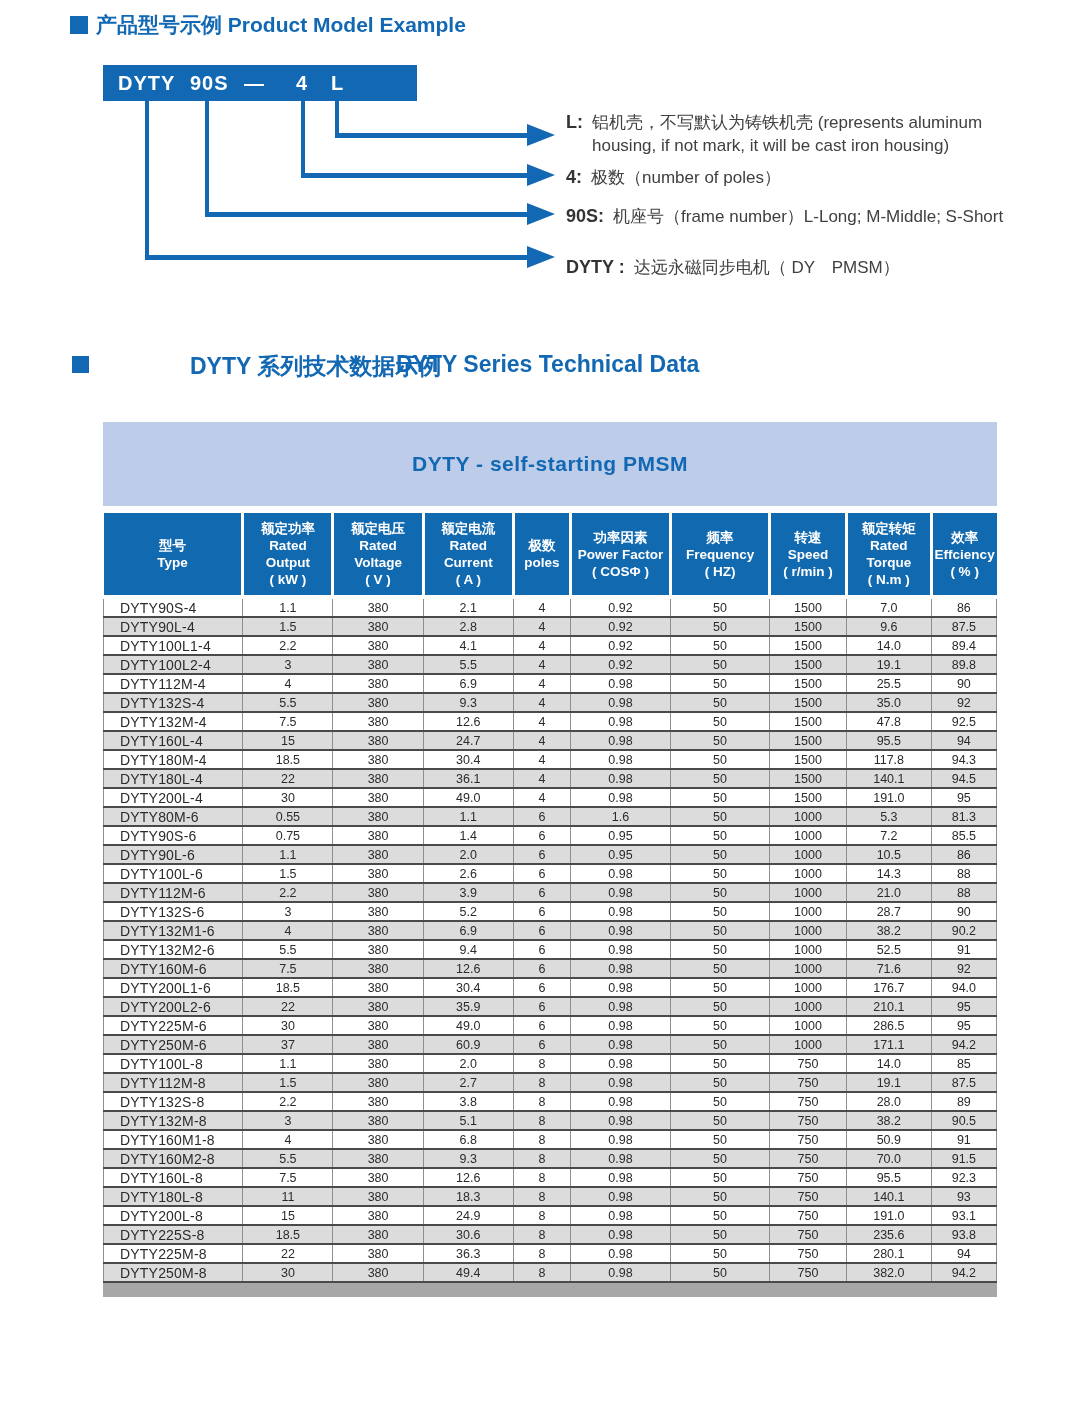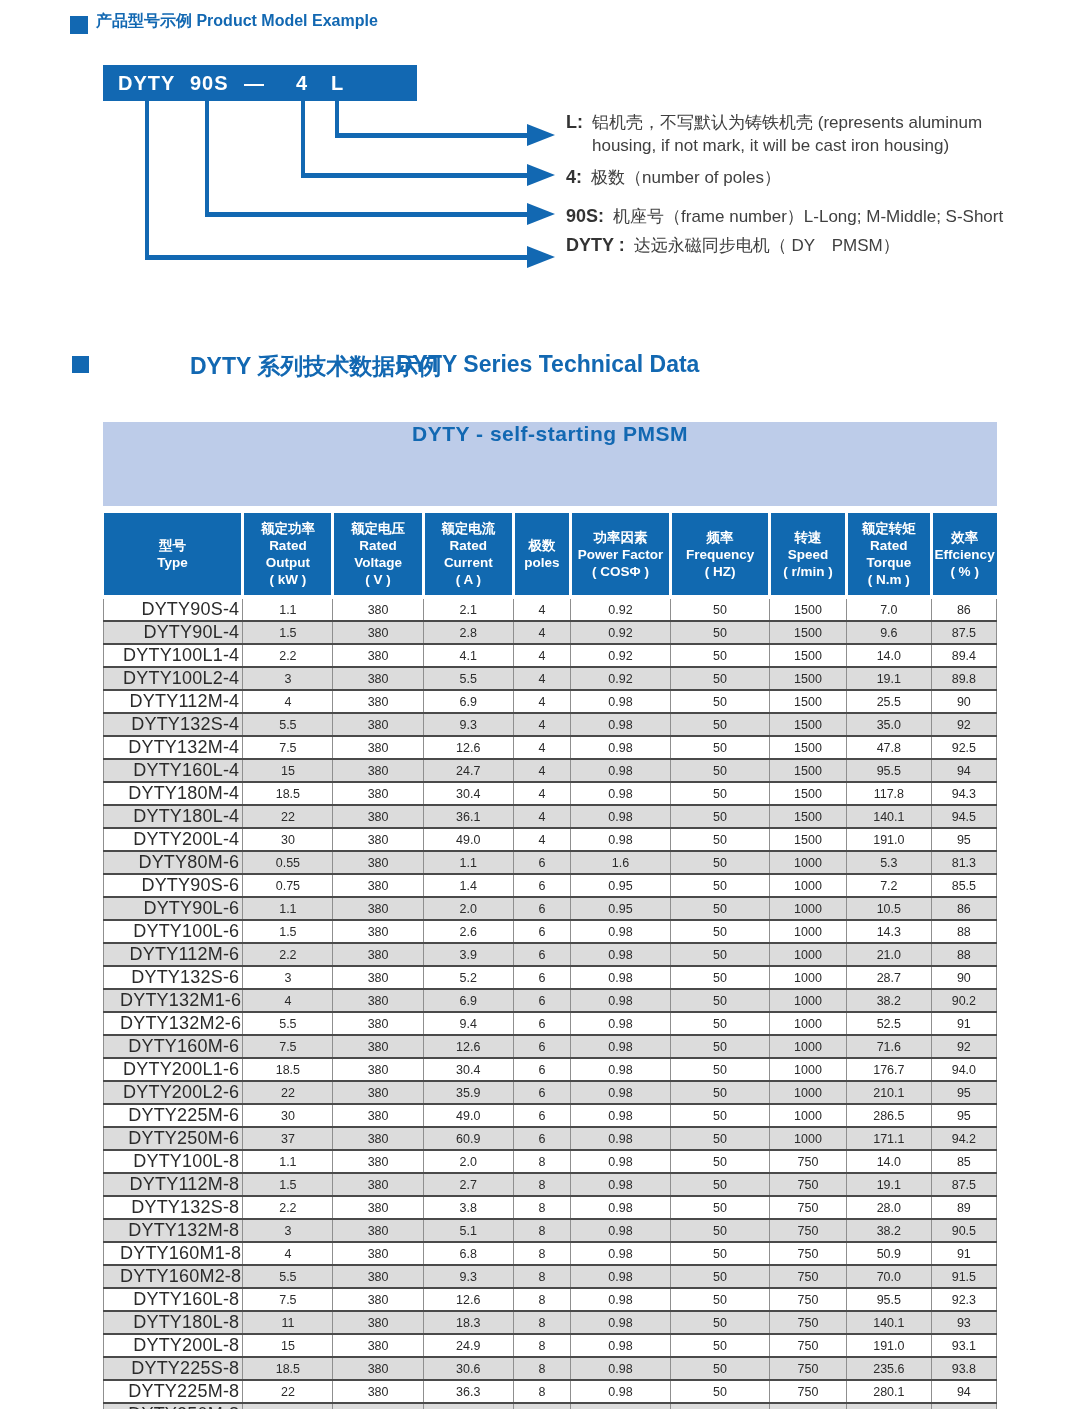--- a/index.html
+++ b/index.html
@@ -38,21 +38,21 @@
     font-size:17px; line-height:23px; white-space:nowrap;
   }
   .callout .prefix {
     font-weight:bold; color:#333333; margin-right:9px; font-size:18px;
   }
 
   
   .table-wrap { position:absolute; left:103px; top:422px; width:894px; }
   .table-title {
     height:84px; background:#bdcce9; color:#1268b2; text-align:center;
-    display:flex; flex-direction:row; justify-content:center; gap:3px;
+    display:flex; flex-direction:column; justify-content:center; gap:3px;
     font-weight:bold; margin-bottom:4px;
   }
   .table-title .t1 { font-size:21px; letter-spacing:0.5px; }
   .table-title .t2 { font-size:21px; }
 
   table.tech { width:100%; border-collapse:collapse; table-layout:fixed; }
   table.tech thead th {
     background:#1169b0; color:#ffffff; font-weight:bold; font-size:13.5px;
     line-height:17px; text-align:center; vertical-align:middle;
     border:3px solid #ffffff; border-bottom:4px solid #ffffff;
@@ -61,41 +61,41 @@
   table.tech thead th:first-child { border-left:none; }
   table.tech thead th:last-child  { border-right:none; }
 
   table.tech tbody td {
     height:17px; padding:0 3px; font-size:12.5px; color:#2b2b2b;
     text-align:center; vertical-align:middle;
     border-bottom:2px solid #4a4a4a; border-right:1.5px solid #8f8f8f;
     overflow:hidden; white-space:nowrap;
   }
   table.tech tbody td:first-child {
-    text-align:right; padding-left:16px; border-left:1.5px solid #8f8f8f;
-    font-size:18px; letter-spacing:0.2px;
+    text-align:left; padding-left:16px; border-left:1.5px solid #8f8f8f;
+    font-size:14px; letter-spacing:0.2px;
   }
   table.tech tbody tr:nth-child(even) { background:#dcdcdc; }
   table.tech tbody tr:nth-child(odd)  { background:#ffffff; }
 
   .table-footer { height:14px; background:#a7a7a7; }
 
   
   col.c-type{width:15.6%} col.c-out{width:10.1%} col.c-volt{width:10.1%}
   col.c-cur{width:10.1%} col.c-pol{width:6.4%}  col.c-pf{width:11.2%}
   col.c-freq{width:11.1%} col.c-spd{width:8.6%} col.c-trq{width:9.5%}
   col.c-eff{width:7.3%}
 </style>
 </head>
 <body>
 
 <div class="page">
 
   <div class="sec-square" style="left:70px; top:16px; width:18px; height:18px;"></div>
-  <div class="sec-title" style="left:96px; top:11px; font-size:16px;">产品型号示例 Product Model Example</div>
+  <div class="sec-title" style="left:96px; top:11px; font-size:21px;">产品型号示例 Product Model Example</div>
 
   <div class="model-box">
     <span class="seg-brand">DYTY</span>
     <span class="seg-frame">90S</span>
     <span class="seg-dash">—</span>
     <span class="seg-poles">4</span>
     <span class="seg-housing">L</span>
   </div>
 
   <div class="conn-v" style="left:145px; top:100px; height:160px;"></div>
@@ -123,21 +123,21 @@
     </span>
   </div>
   <div class="callout" style="top:166px;">
     <span class="prefix">4:</span>
     <span>极数（number of poles）</span>
   </div>
   <div class="callout" style="top:205px;">
     <span class="prefix">90S:</span>
     <span>机座号（frame number）L-Long; M-Middle; S-Short</span>
   </div>
-  <div class="callout" style="top:234px;">
+  <div class="callout" style="top:256px;">
     <span class="prefix">DYTY :</span>
     <span>达远永磁同步电机（ DY　PMSM）</span>
   </div>
 
   <div class="sec-square" style="left:72px; top:356px; width:17px; height:17px;"></div>
   <div class="sec-title" style="left:396px; top:351px; font-size:23px;">DYTY Series Technical Data</div>
   <div class="sec-title" style="left:190px; top:351px; font-size:23px;">DYTY 系列技术数据示例</div>
 
   <div class="table-wrap">
     <div class="table-title">

